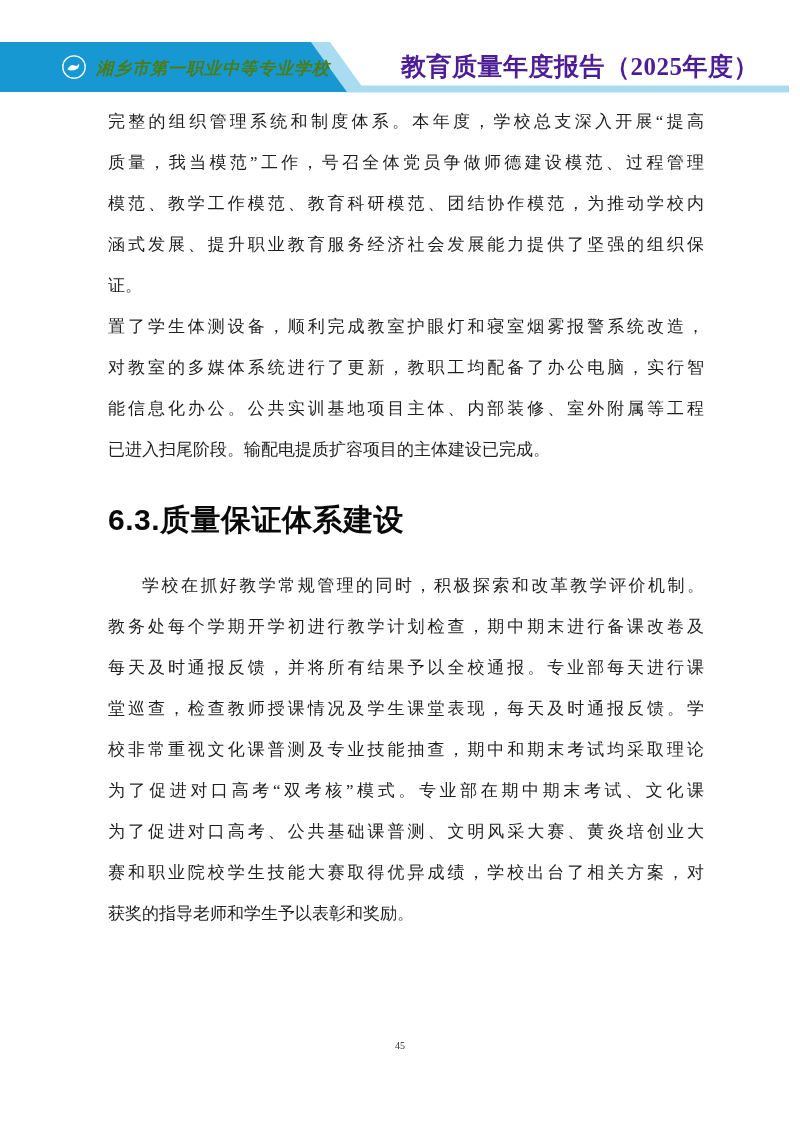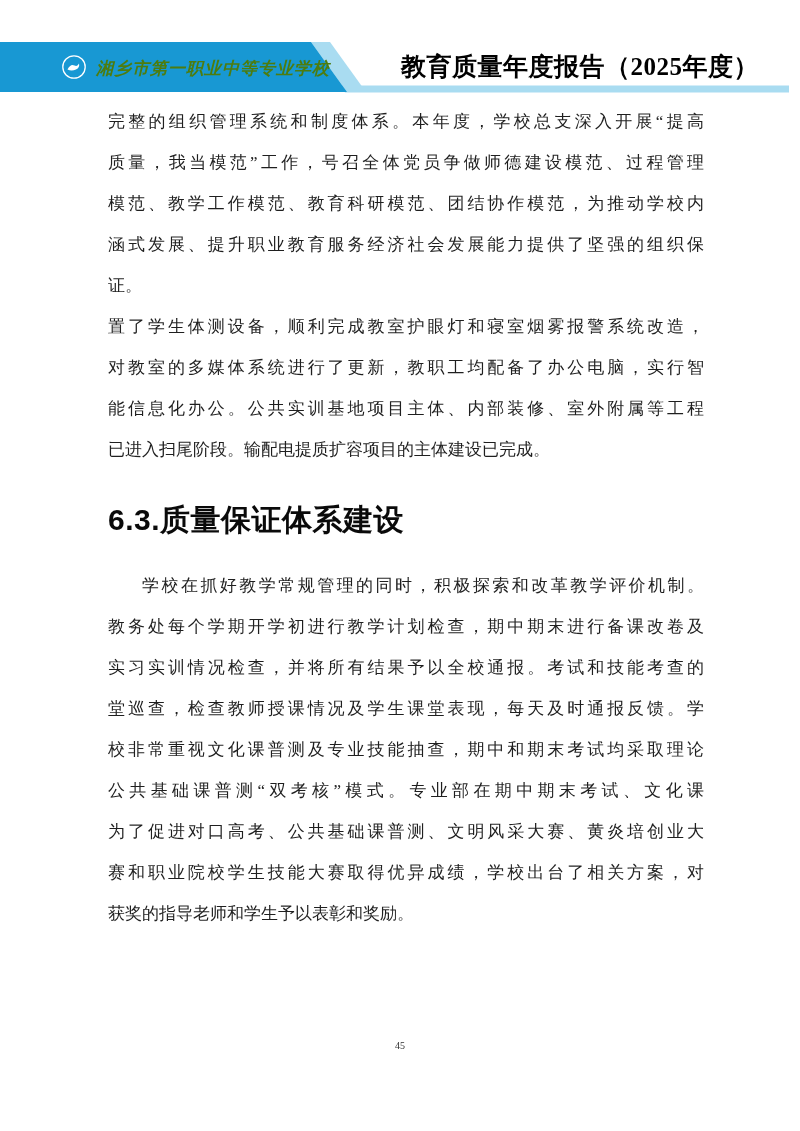--- a/index.html
+++ b/index.html
@@ -92,45 +92,45 @@
       <polygon points="0,42 311,42 347,92 0,92" fill="#1898d3"></polygon>
     </svg>
 
     <svg class="logo" viewBox="0 0 26 26">
       <circle cx="13" cy="13" r="11.2" fill="none" stroke="#ffffff" stroke-width="1.3"></circle>
       <path d="M6.5,15.5 Q9.5,9.5 13.5,11.5 Q16.5,13 18,9.5 Q19,13.5 15,15.5 Q10.5,17.5 6.5,15.5 Z" fill="#ffffff"></path>
     </svg>
 
     <div class="school-name">湘乡市第一职业中等专业学校</div>
 
-    <div class="report-title" style="color: #000000; font-family: Liberation Serif, serif;">教育质量年度报告（2025年度）</div>
+    <div class="report-title" style="color: #4c1d95; font-family: Liberation Serif, serif;">教育质量年度报告（2025年度）</div>
   </div>
 
   <div class="content">
       <div class="paragraph">
         <div class="line">完整的组织管理系统和制度体系。本年度，学校总支深入开展“提高</div>
         <div class="line">质量，我当模范”工作，号召全体党员争做师德建设模范、过程管理</div>
         <div class="line">模范、教学工作模范、教育科研模范、团结协作模范，为推动学校内</div>
         <div class="line">涵式发展、提升职业教育服务经济社会发展能力提供了坚强的组织保</div>
         <div class="line last">证。</div>
       </div>
       <div class="paragraph">
         <div class="line">置了学生体测设备，顺利完成教室护眼灯和寝室烟雾报警系统改造，</div>
         <div class="line">对教室的多媒体系统进行了更新，教职工均配备了办公电脑，实行智</div>
         <div class="line">能信息化办公。公共实训基地项目主体、内部装修、室外附属等工程</div>
         <div class="line last">已进入扫尾阶段。输配电提质扩容项目的主体建设已完成。</div>
       </div>
       <h2 class="section-heading">6.3.质量保证体系建设</h2>
       <div class="paragraph">
         <div class="line indent">学校在抓好教学常规管理的同时，积极探索和改革教学评价机制。</div>
         <div class="line">教务处每个学期开学初进行教学计划检查，期中期末进行备课改卷及</div>
-        <div class="line">实习实训情况检查，并将所有结果予以全校通报。考试和技能考查的</div>
+        <div class="line">每天及时通报反馈，并将所有结果予以全校通报。专业部每天进行课</div>
         <div class="line">堂巡查，检查教师授课情况及学生课堂表现，每天及时通报反馈。学</div>
         <div class="line">校非常重视文化课普测及专业技能抽查，期中和期末考试均采取理论</div>
-        <div class="line">公共基础课普测“双考核”模式。专业部在期中期末考试、文化课</div>
+        <div class="line">为了促进对口高考“双考核”模式。专业部在期中期末考试、文化课</div>
         <div class="line">为了促进对口高考、公共基础课普测、文明风采大赛、黄炎培创业大</div>
         <div class="line">赛和职业院校学生技能大赛取得优异成绩，学校出台了相关方案，对</div>
         <div class="line last">获奖的指导老师和学生予以表彰和奖励。</div>
       </div>
     </div>
 
   <div class="footer">
     <span>45</span>
   </div>
 

